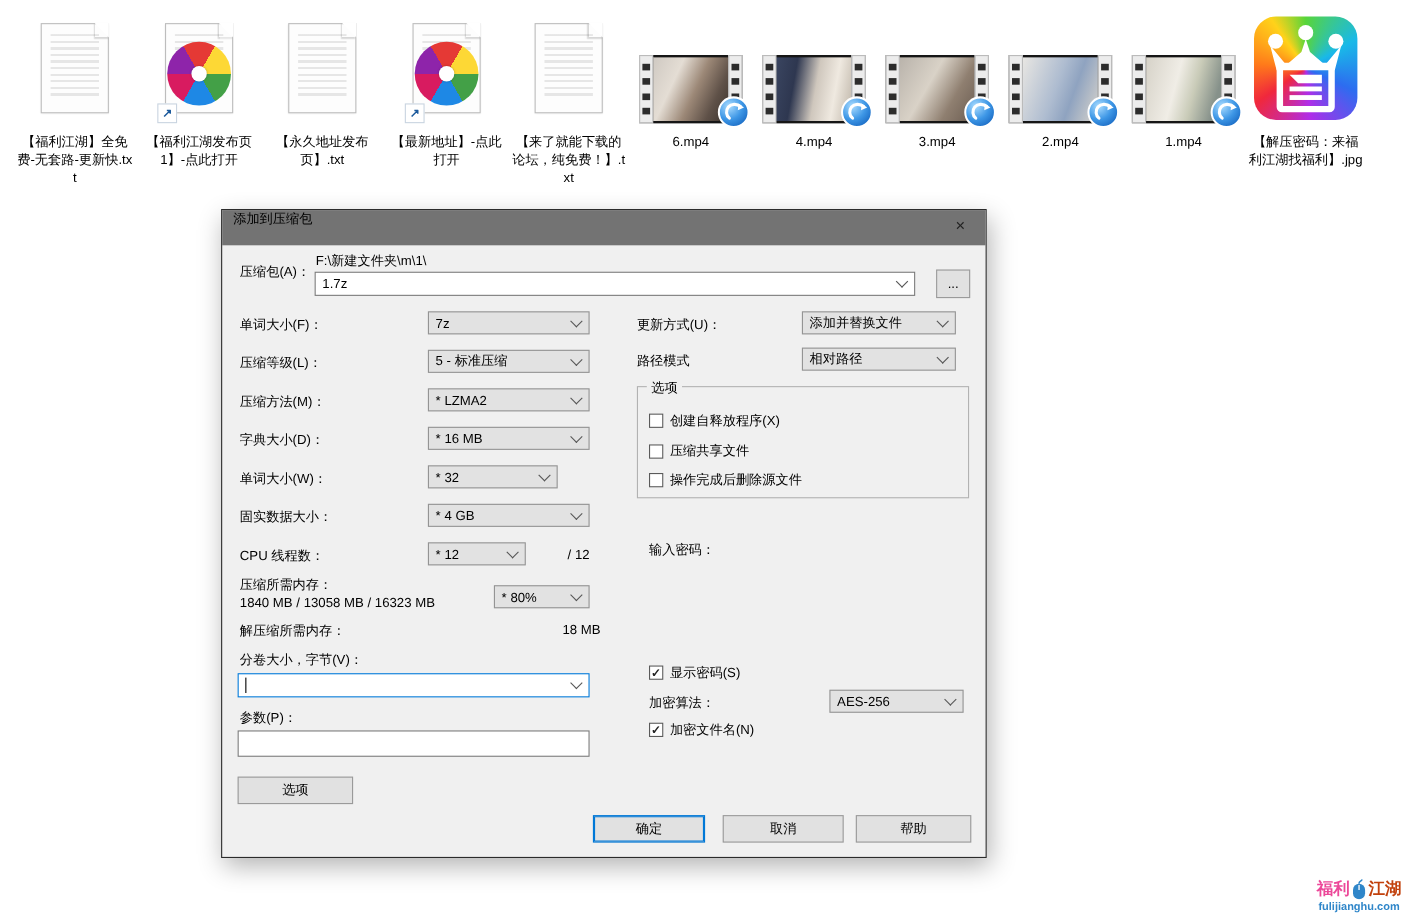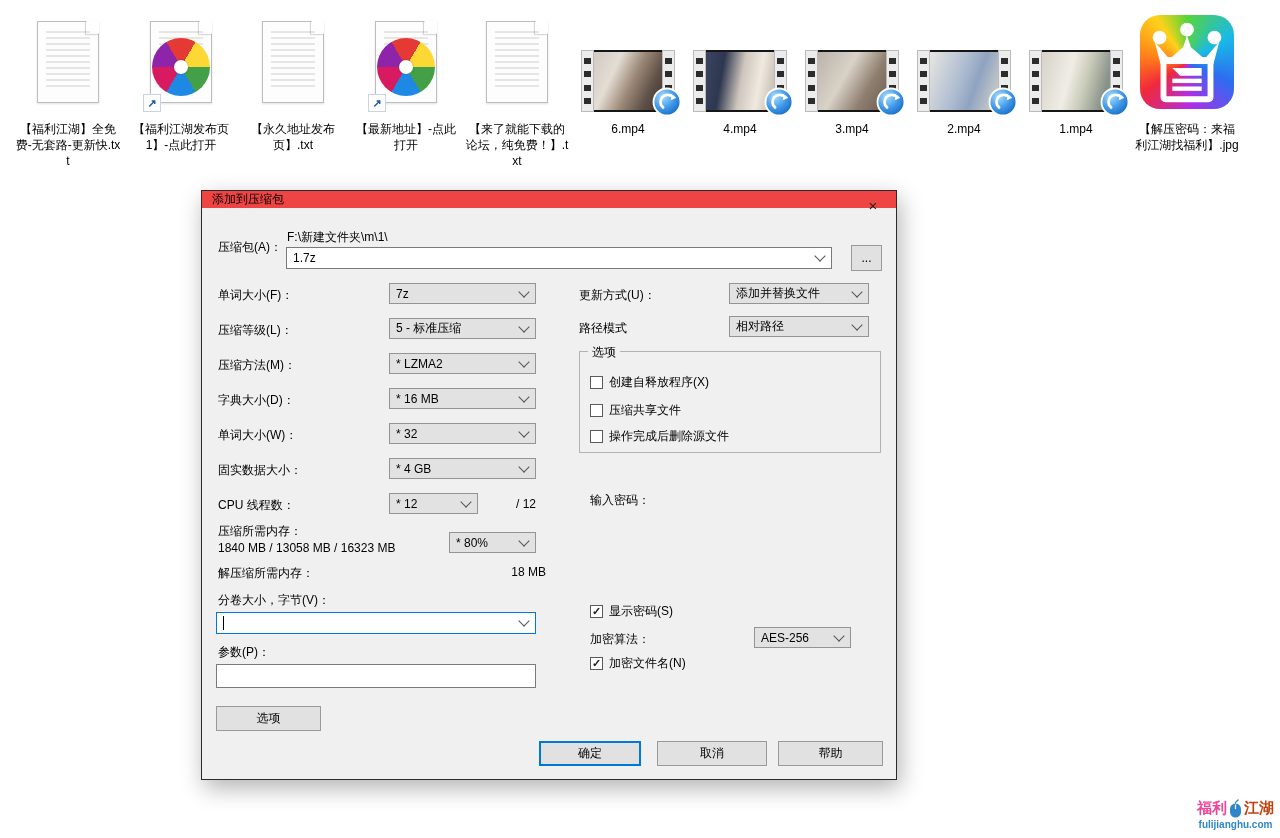--- a/index.html
+++ b/index.html
@@ -38,21 +38,21 @@
   .swirl{position:absolute;right:-7px;bottom:-5px;width:30px;height:30px}
 
   .crown-icon{width:94px;height:94px;border-radius:20px;position:relative;overflow:hidden;
         background:conic-gradient(from 0deg,#58d53a,#19b9e8 60deg,#2d6cf0 115deg,#b02de8 175deg,
                    #f0283c 235deg,#ff7a1a 275deg,#ffd21a 325deg,#58d53a 360deg)}
   .crown-icon svg{position:absolute;inset:0}
 
   
   .dialog{position:absolute;left:201px;top:190px;width:694px;height:588px;background:#f0f0f0;
         border:1px solid #2b2b2b;box-shadow:3px 8px 22px rgba(0,0,0,.30);z-index:5}
-  .titlebar{height:17px;background:#ef4444;display:flex;align-items:flex-start;position:relative}
+  .titlebar{height:32px;background:#737373;display:flex;align-items:flex-start;position:relative}
   .titlebar .title{margin-left:10px}
   .close-btn{position:absolute;right:0;top:0;width:46px;height:28px;display:flex;
         align-items:center;justify-content:center;font-size:15px;color:#222;cursor:pointer}
   .lbl{position:absolute;white-space:nowrap}
   .combo{position:absolute;height:21px;background:#e2e2e2;border:1px solid #949494;
         box-sizing:border-box;display:flex;align-items:center;padding:0 20px 0 6px;cursor:default}
   .combo.editable{background:#fff;border-color:#7a7a7a}
   .combo.focused{background:#fff;border-color:#0078d7}
   .combo.focused::before{content:"";position:absolute;left:6px;top:3px;bottom:3px;width:1px;background:#000}
   .combo-text{white-space:nowrap;overflow:hidden}
@@ -314,21 +314,21 @@
       <span class="chev"></span>
     </div>
 
   <div class="lbl" style="left:16px;top:201px">字典大小(D)：</div>
   <div class="combo" style="left:187px;top:197px;width:147px">
     <span class="combo-text">* 16 MB</span>
       <span class="chev"></span>
     </div>
 
   <div class="lbl" style="left:16px;top:236px">单词大小(W)：</div>
-  <div class="combo" style="left:187px;top:232px;width:147px">
+  <div class="combo" style="left:187px;top:232px;width:118px">
     <span class="combo-text">* 32</span>
       <span class="chev"></span>
     </div>
 
   <div class="lbl" style="left:16px;top:271px">固实数据大小：</div>
   <div class="combo" style="left:187px;top:267px;width:147px">
     <span class="combo-text">* 4 GB</span>
       <span class="chev"></span>
     </div>
 
@@ -389,21 +389,21 @@
     <span class="box"></span>
     <span>操作完成后删除源文件</span>
     </label>
 
   <div class="lbl" style="left:388px;top:301px">输入密码：</div>
   <label class="cb checked" style="left:388px;top:412px">
     <span class="box"></span>
     <span>显示密码(S)</span>
     </label>
   <div class="lbl" style="left:388px;top:440px">加密算法：</div>
-  <div class="combo" style="left:552px;top:436px;width:97px">
+  <div class="combo" style="left:552px;top:436px;width:122px">
     <span class="combo-text">AES-256</span>
       <span class="chev"></span>
     </div>
   <label class="cb checked" style="left:388px;top:464px">
     <span class="box"></span>
     <span>加密文件名(N)</span>
     </label>
 
   <div class="btn default" style="left:337px;top:550px;width:102px">
     <span>确定</span>

